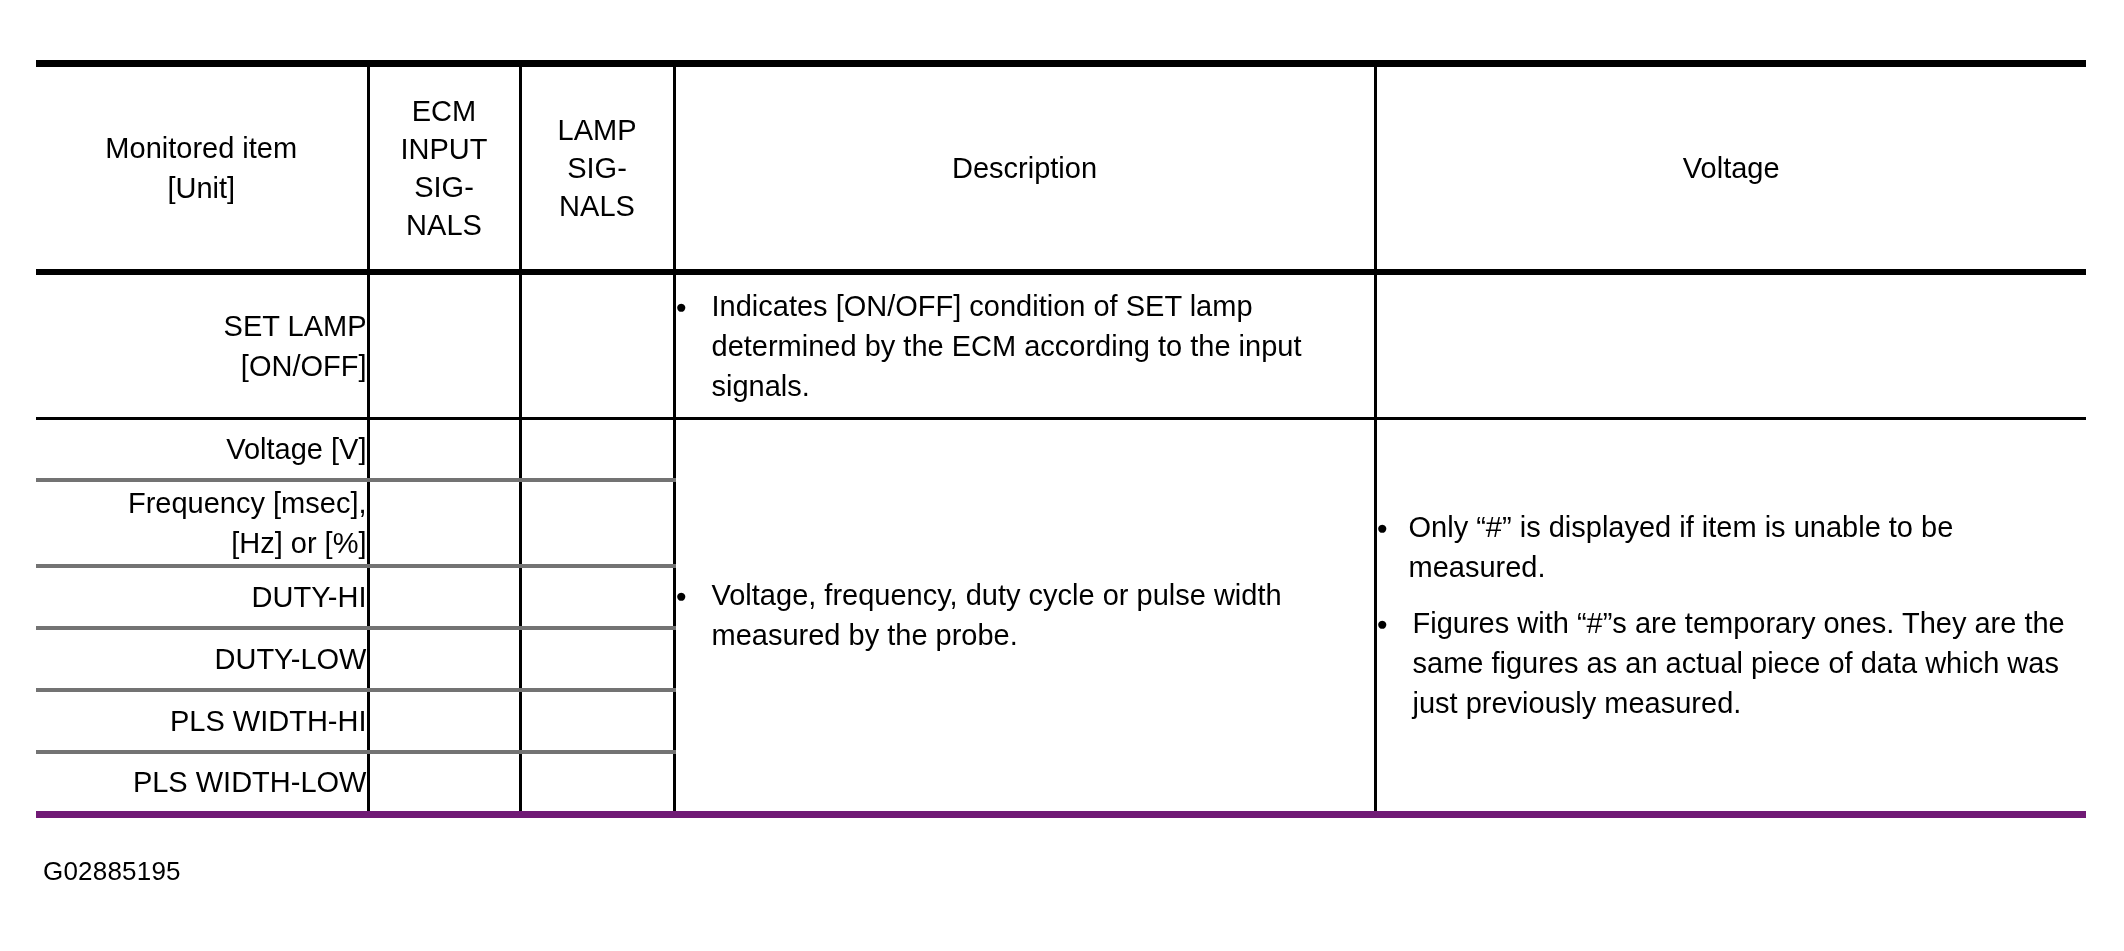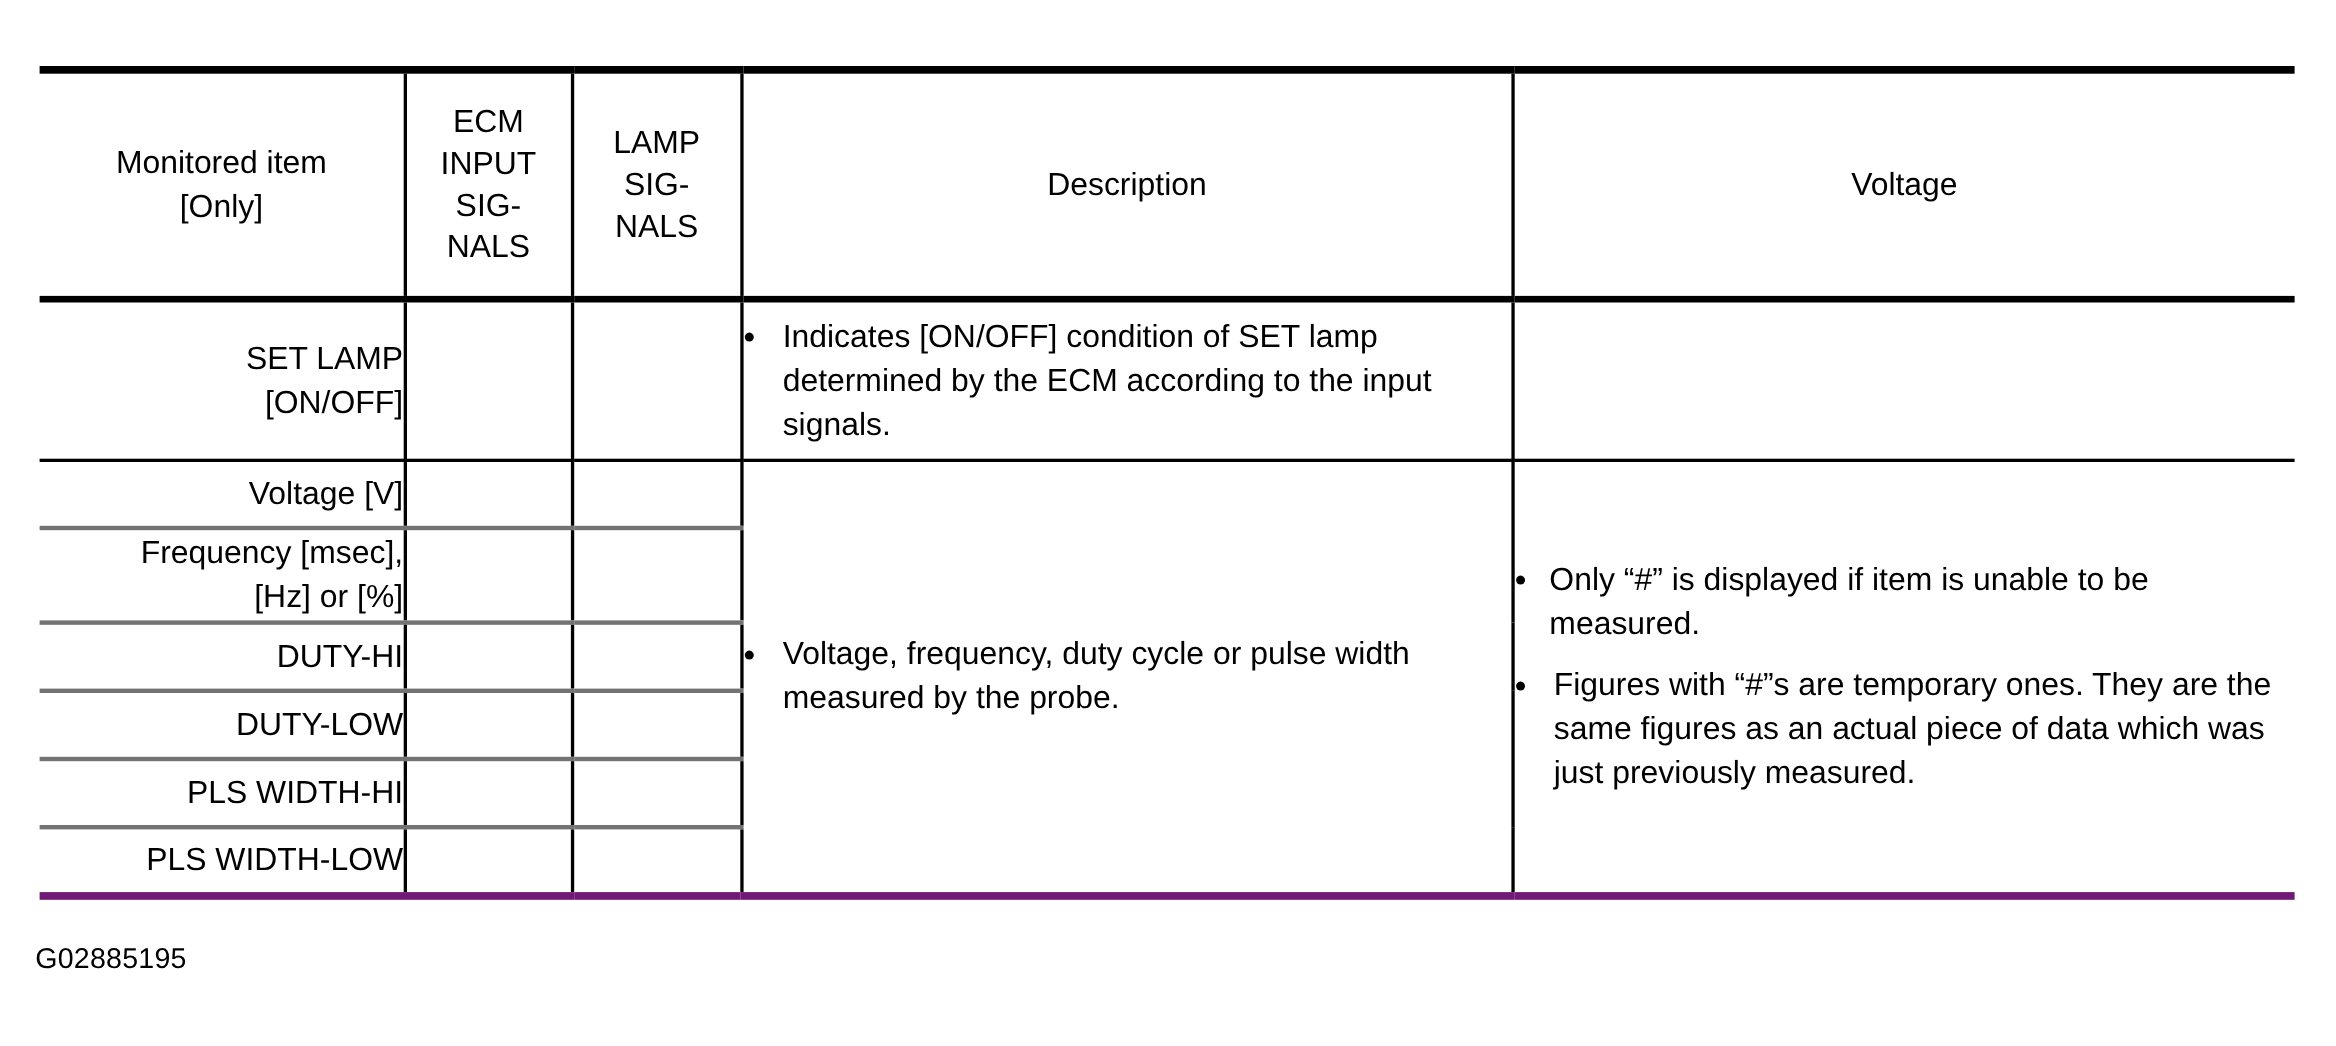--- a/index.html
+++ b/index.html
@@ -122,21 +122,21 @@
     position: absolute;
     left: 0;
     top: 0;
     font-size: 19px;
     line-height: 42px;
   }
 
   
   .caption {
     position: absolute;
-    left: 32px;
+    left: 43px;
     top: 855px;
     font-size: 26px;
     line-height: 32px;
     letter-spacing: 0.2px;
   }
 
   
   .r-setlamp { height: 146px; }
   .r-std     { height: 62px; }
   .r-two     { height: 86px; }
@@ -153,21 +153,21 @@
         <col class="c-ecm">
         <col class="c-main">
         <col class="c-desc">
         <col class="c-rem">
       </colgroup>
 
       <thead>
         <tr>
           <th class="hdr rule-top rule-head-bottom vr">
             <span class="hdr-line">Monitored item</span>
-            <span class="hdr-line">[Only]</span>
+            <span class="hdr-line">[Unit]</span>
           </th>
           <th class="hdr hdr-narrow rule-top rule-head-bottom vr">
             <span class="hdr-line">ECM</span>
             <span class="hdr-line">INPUT</span>
             <span class="hdr-line">SIG-</span>
             <span class="hdr-line">NALS</span>
           </th>
           <th class="hdr hdr-narrow rule-top rule-head-bottom vr">
             <span class="hdr-line">LAMP</span>
             <span class="hdr-line">SIG-</span>

